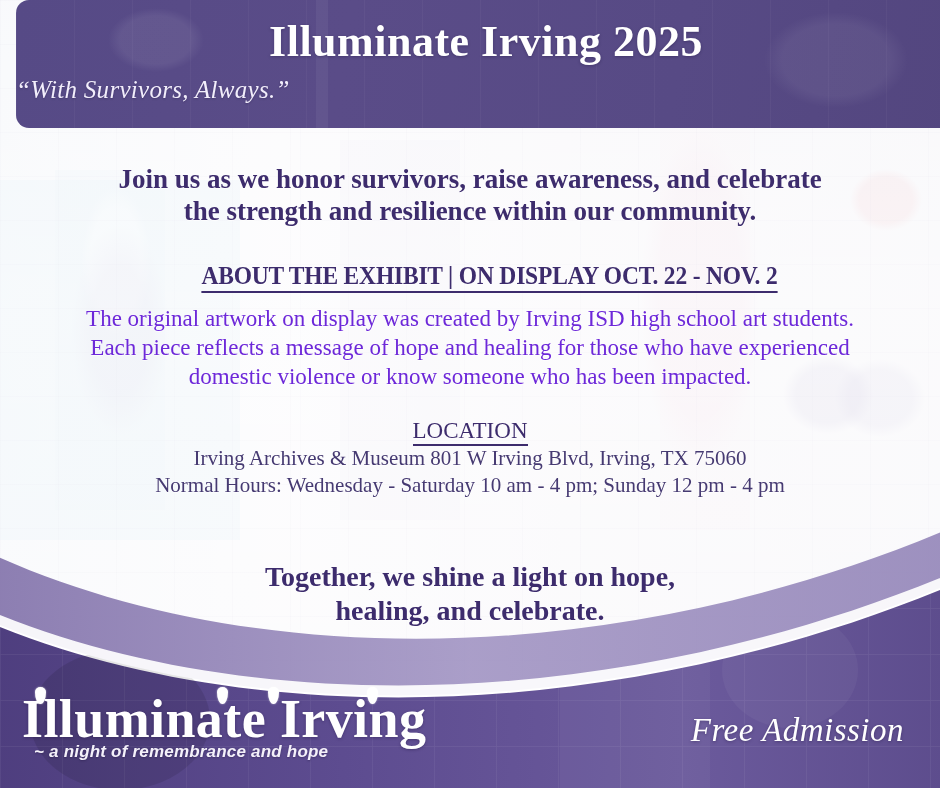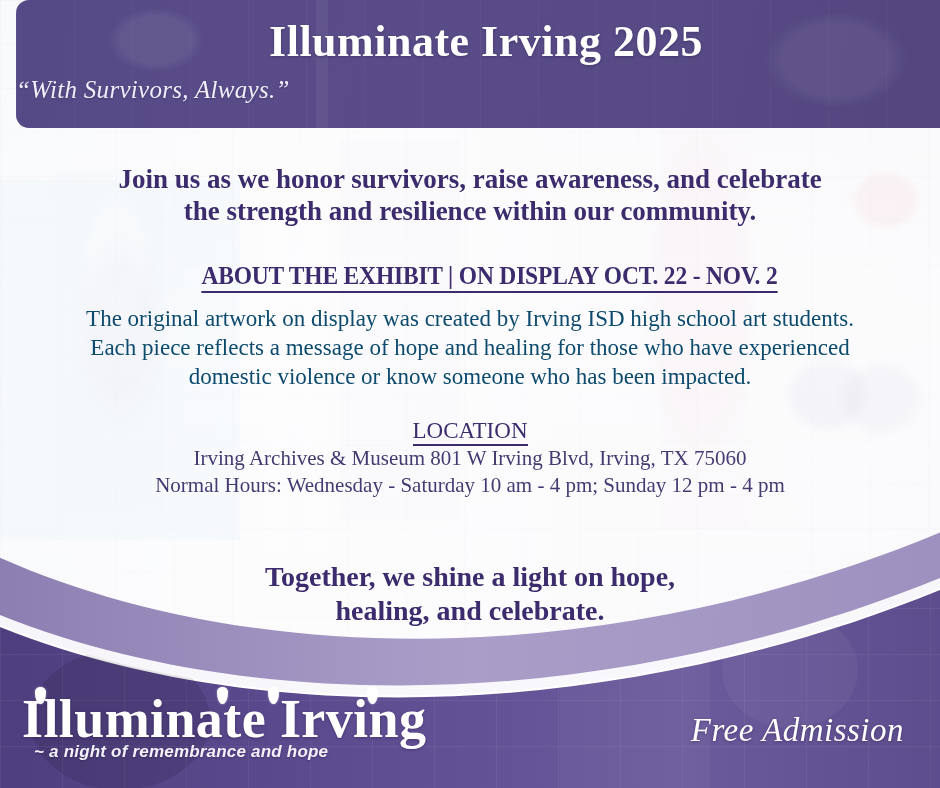--- a/index.html
+++ b/index.html
@@ -117,21 +117,21 @@
   }
   .section-head span{
     display:inline-block;
     border-bottom:2px solid #3d2c6d;
     padding-bottom:1px;
     transform:scaleX(.94);
     transform-origin:center;
   }
   .para{
     text-align:center;
-    color:#0c4a6e;
+    color:#6d28d9;
     font-size:23px;
     line-height:1.26;
     margin-top:12px;
     text-shadow:0 1px 0 rgba(255,255,255,.7);
   }
   .loc-head{
     text-align:center;
     color:#3d2c6d;
     font-size:23px;
     margin-top:26px;

